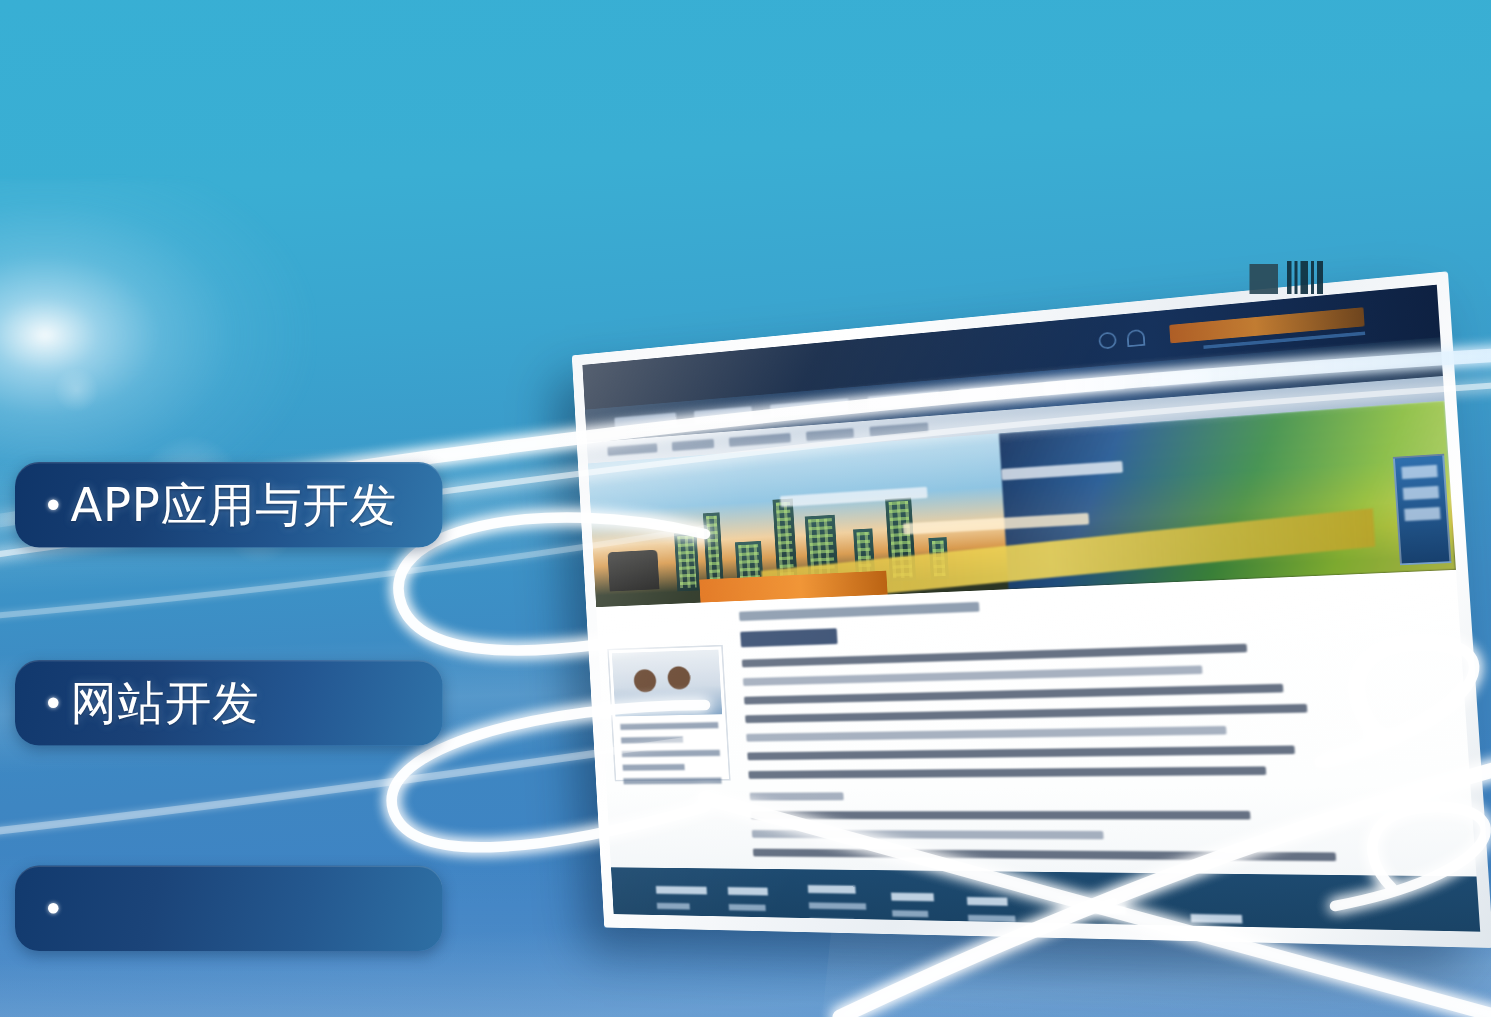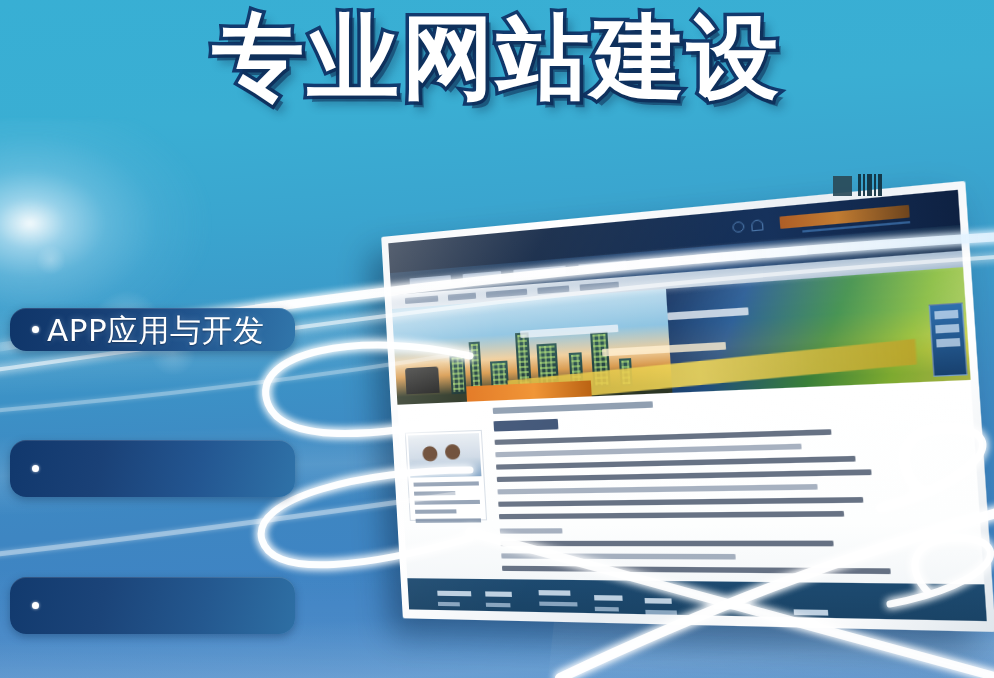--- a/index.html
+++ b/index.html
@@ -207,21 +207,21 @@
   .swoosh{position:absolute;inset:0;z-index:30;pointer-events:none;}
   .swoosh svg{position:absolute;inset:0;width:994px;height:678px;overflow:visible;}
 
   
   .bullets{position:absolute;left:10px;z-index:45;width:290px;}
   .bar{
     position:absolute;left:0;display:flex;align-items:center;
     border-radius:16px;
     box-shadow:0 3px 9px rgba(10,35,70,.35), inset 0 1px 0 rgba(255,255,255,.13);
   }
-  .bar-1{top:308px;width:285px;height:43px;
+  .bar-1{top:308px;width:285px;height:57px;
     background:linear-gradient(101deg,#0f3569 0%,#173f74 30%,#21548d 62%,#3176ab 100%);}
   .bar-2{top:440px;width:285px;height:57px;
     background:linear-gradient(101deg,#11386d 0%,#1a4177 32%,#235691 66%,#2f72a8 100%);}
   .bar-3{top:577px;width:285px;height:57px;
     background:linear-gradient(101deg,#123a6e 0%,#1b4479 33%,#24588f 68%,#2e6fa4 100%);}
   .dot{
     width:7px;height:7px;border-radius:50%;background:#fff;
     margin-left:22px;margin-right:8px;flex:0 0 auto;
     box-shadow:0 0 3px rgba(255,255,255,.8);
   }
@@ -248,23 +248,20 @@
     <div class="lens-flare"></div>
     <div class="flare-bead fb1"></div>
     <div class="flare-bead fb2"></div>
     <div class="flare-bead fb3"></div>
     <div class="band band-a"></div>
     <div class="band band-b"></div>
     <div class="band band-c"></div>
     <div class="band band-d"></div>
   </div>
 
-  <div class="title-wrap">
-    <span class="title">专业网站建设</span>
-  </div>
 
   <div class="barcode">
     <i class="bc-block"></i>
     <i style="width:3px;height:22px"></i>
     <i style="width:2px;height:22px"></i>
     <i style="width:5px;height:22px"></i>
     <i style="width:2px;height:22px"></i>
     <i style="width:4px;height:22px"></i>
   </div>
 
@@ -447,20 +444,21 @@
 
   <div class="bullets">
 
     <div class="bar bar-1">
       <span class="dot"></span>
       <span class="bar-label">APP应用与开发</span>
     </div>
 
     <div class="bar bar-2">
       <span class="dot"></span>
+      <span class="bar-label">网站开发</span>
     </div>
 
     <div class="bar bar-3">
       <span class="dot"></span>
     </div>
   </div>
 
   <div class="bottom-sheen"></div>
 </div>
 

